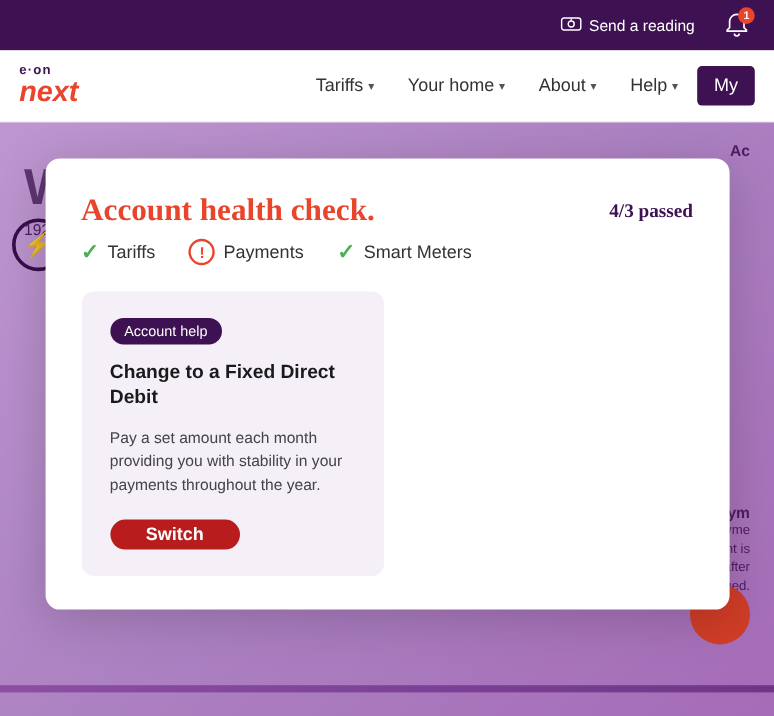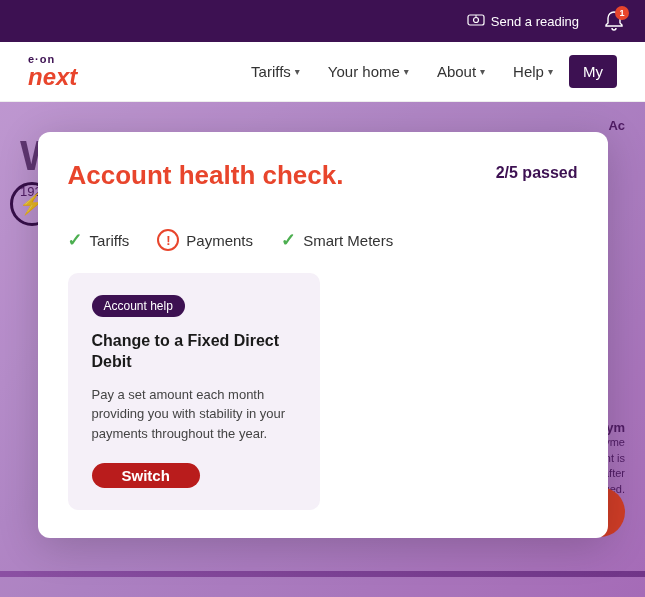--- a/index.html
+++ b/index.html
@@ -53,21 +53,21 @@
       color: white;
       font-weight: bold;
     }
 
     
     .nav-bar {
       background: white;
       height: 60px;
       display: flex;
       align-items: center;
-      padding: 0 28px;
+      padding: 0 16px;
       border-bottom: 1px solid #eee;
     }
     .logo {
       margin-right: auto;
     }
     .logo-text {
       display: flex;
       flex-direction: column;
       line-height: 1;
     }
@@ -185,23 +185,24 @@
       background: white;
       border-radius: 12px;
       padding: 28px 30px;
       width: 570px;
       box-shadow: 0 8px 40px rgba(0,0,0,0.18);
       position: relative;
     }
 
     .modal-header {
       display: flex;
-      align-items: flex-start;
+      align-items: center;
       justify-content: space-between;
-      margin-bottom: 38px;
+      margin-bottom: 9px;
+      font-family: Liberation Serif, serif;
     }
 
     .modal-title {
       font-size: 26px;
       font-weight: bold;
       color: #e8452c;
     }
 
     .modal-passed {
       font-size: 16px;
@@ -357,21 +358,21 @@
     <div style="font-size:11px;color:#5a2070;line-height:1.4;">issued.</div>
   </div>
   <div class="bg-orange-circle"></div>
   <div class="bg-purple-bar"></div>
 </div>
 
 <div class="modal-overlay">
   <div class="modal">
     <div class="modal-header">
       <h2 class="modal-title">Account health check.</h2>
-      <span class="modal-passed">2/5 passed</span>
+      <span class="modal-passed">4/3 passed</span>
     </div>
 
     <div class="modal-checks">
       <div class="check-item">
         <span class="check-green">✓</span>
         <span>Tariffs</span>
       </div>
       <div class="check-item">
         <div class="check-warning">!</div>
         <span>Payments</span>

